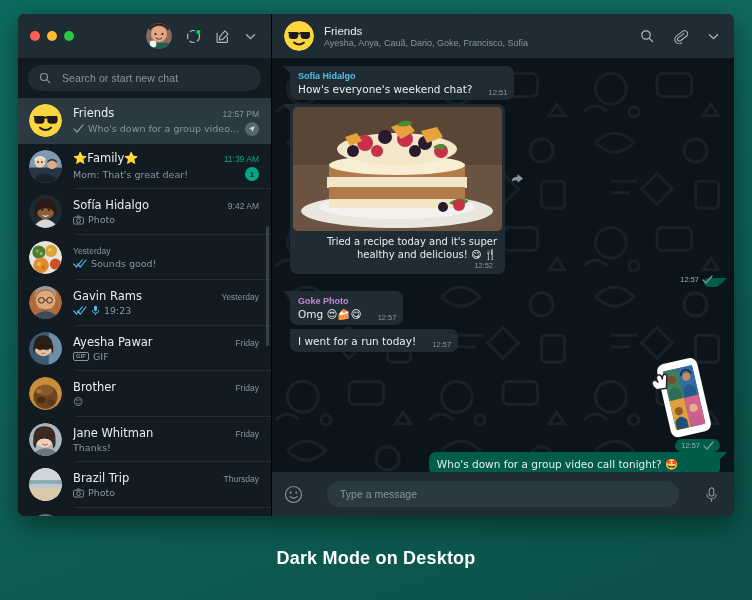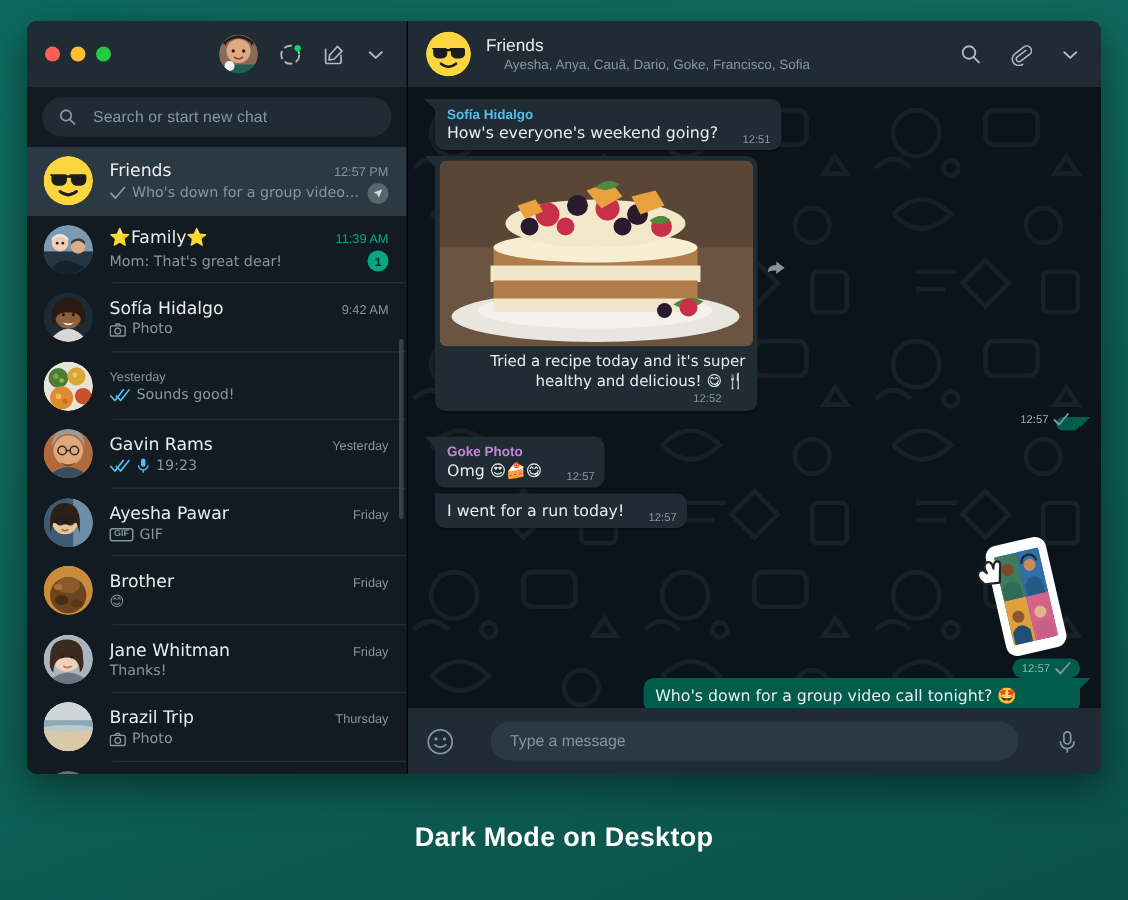--- a/index.html
+++ b/index.html
@@ -158,21 +158,21 @@
   #chat-header {
     height: 44px; flex: 0 0 44px;
     background: #202c33;
     display: flex; align-items: center;
     padding: 0 14px 0 12px;
   }
   #chat-header-info { flex: 1 1 auto; min-width: 0; margin-left: 10px; }
   #chat-header-title { font-size: 11.5px; color: #e9edef; }
   #chat-header-sub {
     font-size: 9px; color: #8696a0; margin-top: 1px;
-    white-space: nowrap; overflow: hidden; text-overflow: ellipsis; margin-left: 12px;
+    white-space: nowrap; overflow: hidden; text-overflow: ellipsis;
   }
   #chat-header-actions { display: flex; align-items: center; gap: 19px; }
 
   
   #messages {
     flex: 1 1 auto;
     background-color: #0b141a;
     position: relative;
     overflow: hidden;
     padding: 8px 14px 6px 18px;
@@ -223,21 +223,21 @@
   .photo {
     width: 209px; height: 124px;
     border-radius: 5px; overflow: hidden;
     position: relative; display: block;
   }
   .caption {
     font-size: 10px; color: #e9edef; line-height: 13px;
     padding: 4px 5px 10px 5px;
     text-align: right;
   }
-  .bubble.img-bubble .meta { right: 24px; bottom: 4px; align-items: center; }
+  .bubble.img-bubble .meta { right: 12px; bottom: 4px; align-items: center; }
   #forward-btn {
     position: absolute; right: -22px; top: 64px;
     width: 20px; height: 20px;
     display: flex; align-items: center; justify-content: center;
     color: #8696a0; z-index: 3;
   }
 
   
   .sticker-row { display: flex; justify-content: flex-end; margin-bottom: 4px; }
   .sticker-wrap { position: relative; width: 74px; }
@@ -717,21 +717,21 @@
               <path d="M1 14 q3 -3 6 0"></path>
             </g>
           </pattern>
         </defs>
         <rect width="120" height="120" fill="url(#dood)"></rect>
       </svg>
       <div id="msg-scroll">
           <div class="row in">
     <div class="bubble in">
       <div class="sender" style="color:#53bdeb">Sofía Hidalgo</div>
-      <div class="msg-text emoji">How's everyone's weekend going?</div>
+      <div class="msg-text emoji">How's everyone's weekend chat?</div>
       <span class="meta">
         <span>12:51</span>
       </span>
     </div>
           </div>
           <div class="row in">
       <div class="bubble in img-bubble">
         <span class="photo">
           <svg viewBox="0 0 209 124" width="209" height="124">
             <rect width="209" height="124" fill="#4a3a2c"></rect>

